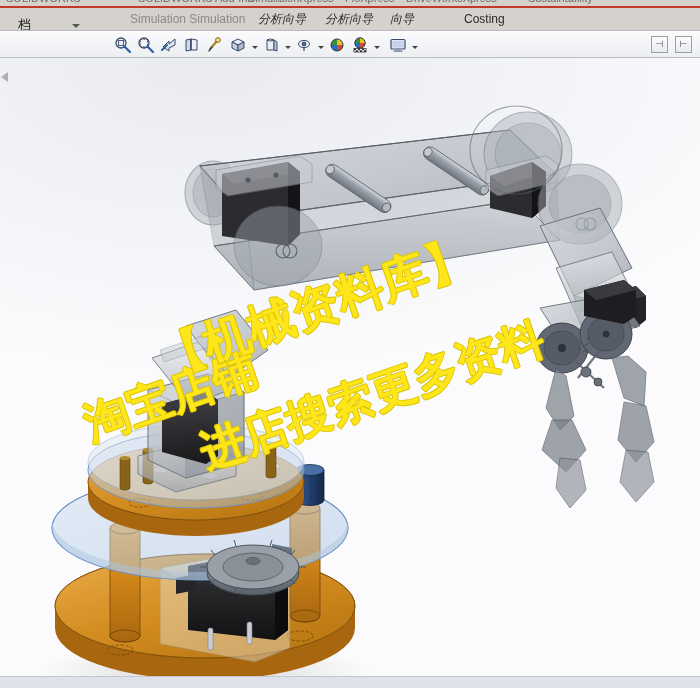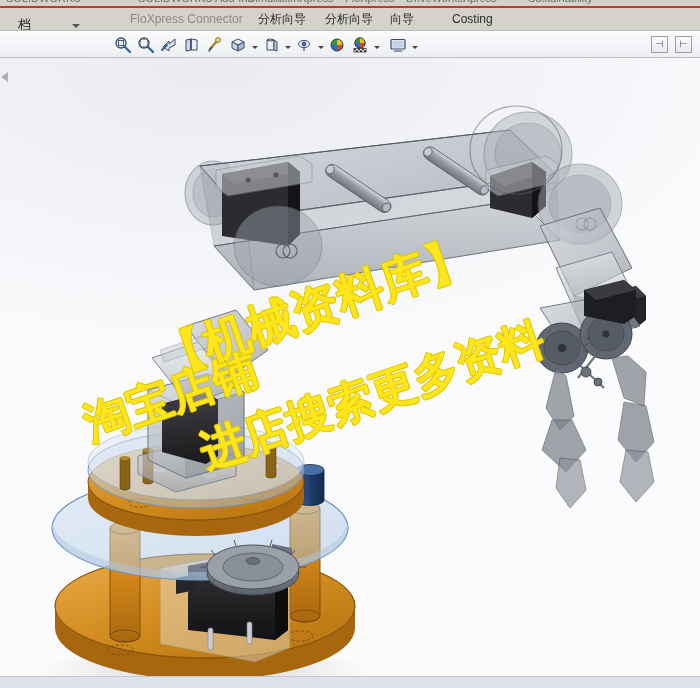--- a/index.html
+++ b/index.html
@@ -46,21 +46,21 @@
   }
   .ribbon-row .cmd {
     position: absolute;
     top: 3px;
     font-size: 12px;
     color: #2b2b2b;
     white-space: nowrap;
     line-height: 16px;
   }
   .ribbon-row .cmd.muted { color: #8d8a86; }
-  .ribbon-row .cmd.cjk { font-family: "DejaVu Sans", sans-serif; font-size: 12px; }
+  .ribbon-row .cmd.cjk { font-family: "DejaVu Sans", sans-serif; font-size: 12px; font-style: italic; }
 
   .file-menu {
     position: absolute; top: 8px; left: 18px;
     font-size: 13px; color: #222;
     font-family: "DejaVu Sans", sans-serif;
   }
   .file-caret {
     position: absolute; top: 16px; left: 72px;
     width: 0; height: 0;
     border-left: 4px solid transparent;
@@ -171,25 +171,25 @@
     <span class="tab-ghost" style="left:345px">FloXpress</span>
     <span class="tab-ghost" style="left:406px">DriveWorksXpress</span>
     <span class="tab-ghost" style="left:528px">Sustainability</span>
   </div>
   <div class="red-rule"></div>
 
   <div class="ribbon-row">
     <span class="file-menu">档</span>
     <span class="file-caret"></span>
 
-    <span class="cmd muted" style="left:130px">FloXpress Connector</span>
+    <span class="cmd muted" style="left:130px">Simulation Simulation</span>
     <span class="cmd cjk" style="left:258px">分析向导</span>
     <span class="cmd cjk" style="left:325px">分析向导</span>
     <span class="cmd cjk" style="left:390px">向导</span>
-    <span class="cmd" style="left:452px">Costing</span>
+    <span class="cmd" style="left:464px">Costing</span>
   </div>
 
   <div class="toolbar">
     <div class="tb-items">
 
       <div class="tb-btn">
         <svg width="18" height="18" viewBox="0 0 18 18">
           <circle cx="7" cy="7" r="5" fill="#e8eef6" stroke="#3a4a6b" stroke-width="1.3"></circle>
           <rect x="4.5" y="4.5" width="5" height="5" fill="none" stroke="#4a5a80" stroke-width="1"></rect>
           <line x1="10.5" y1="10.5" x2="16" y2="16" stroke="#2d5fa0" stroke-width="2.2" stroke-linecap="round"></line>

